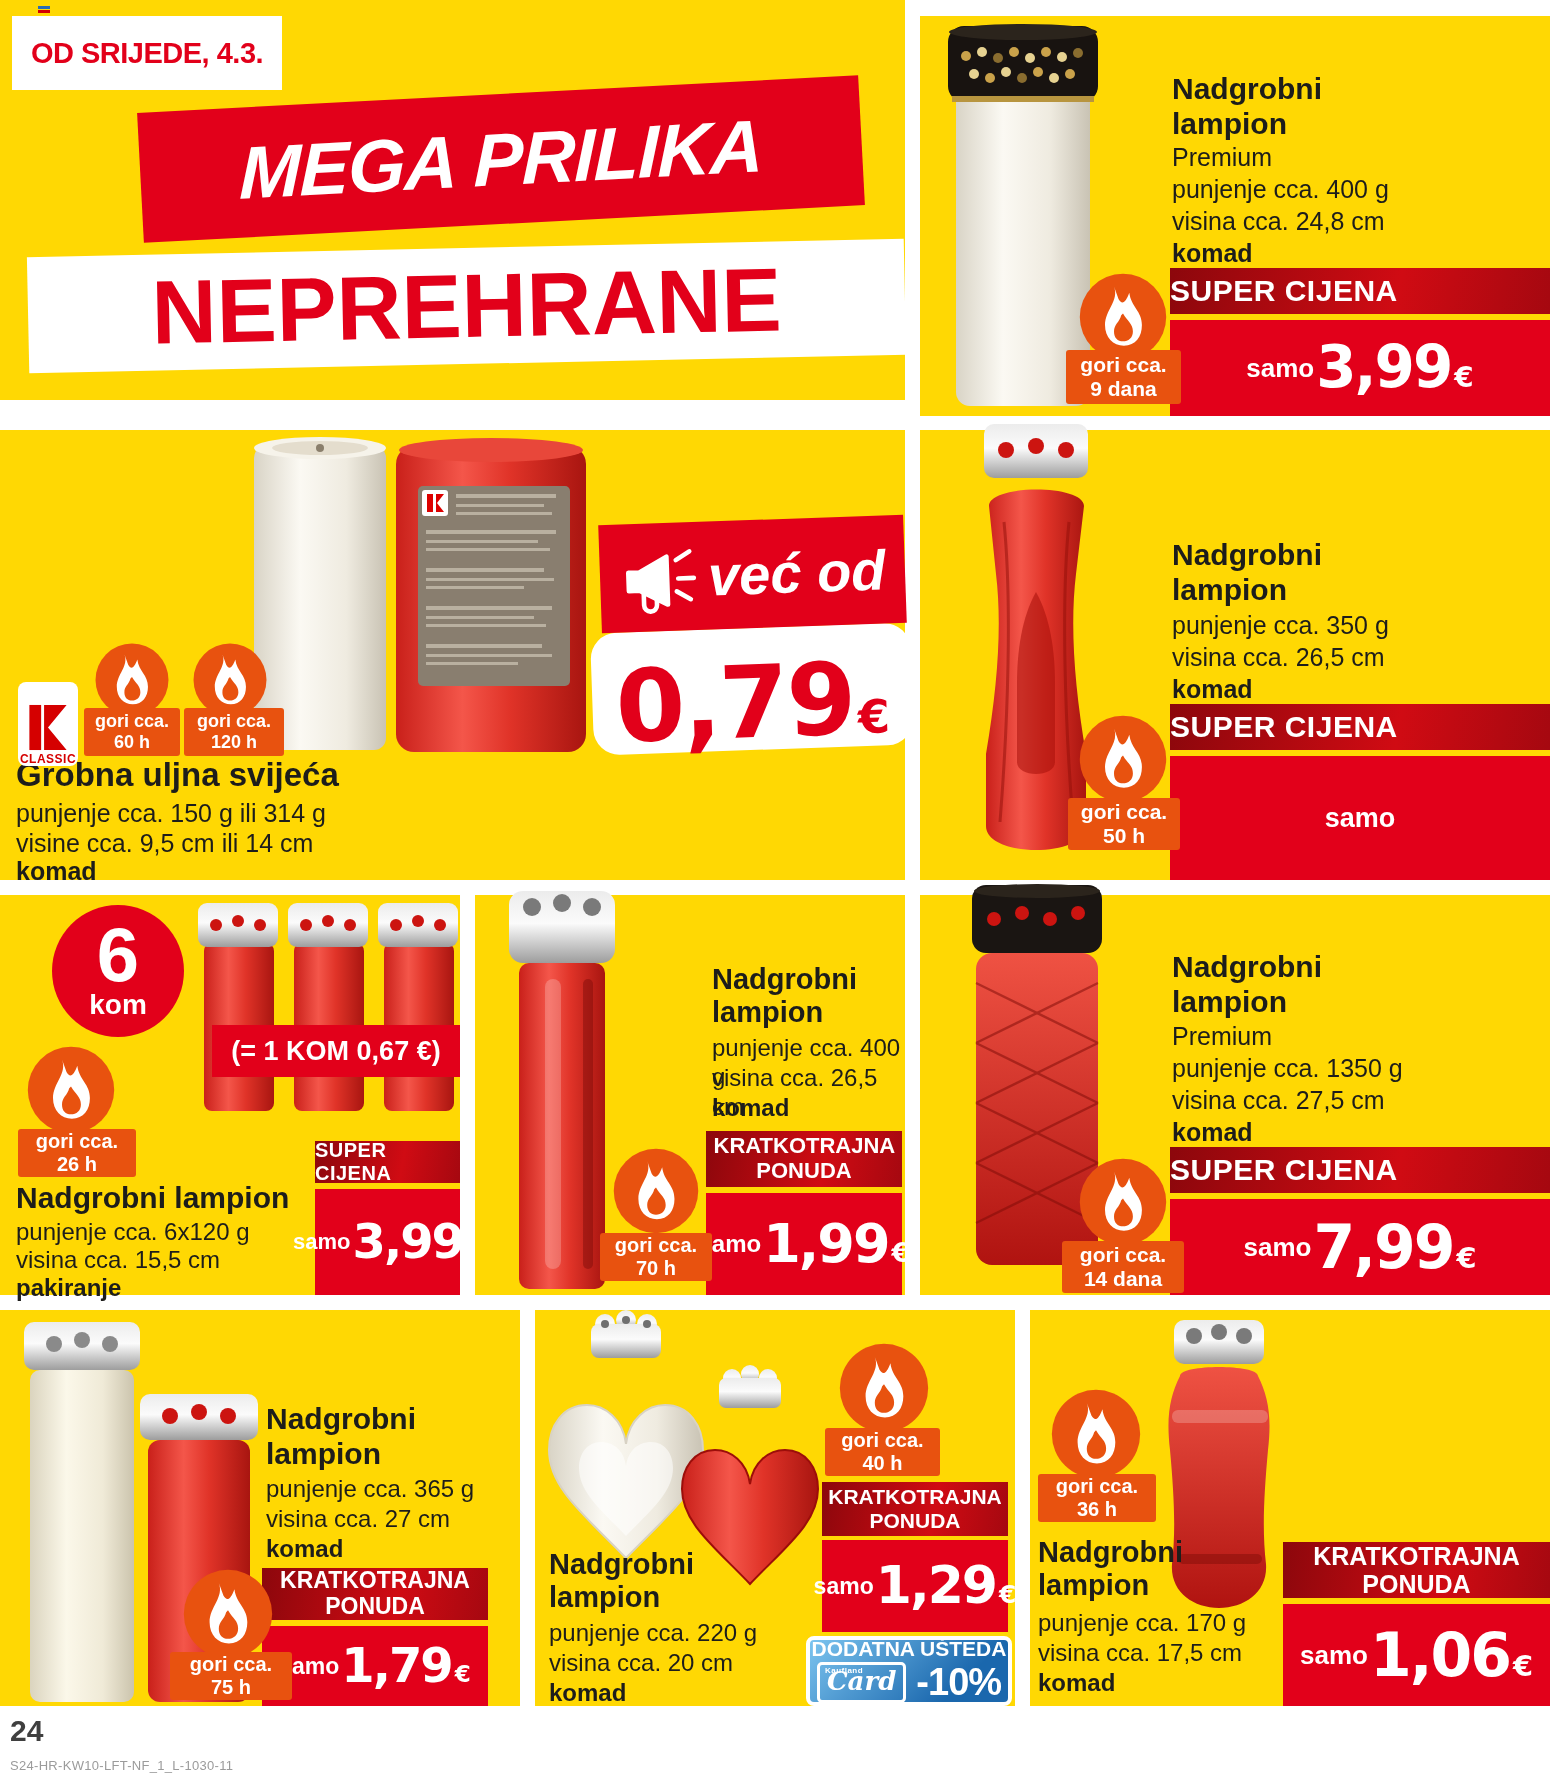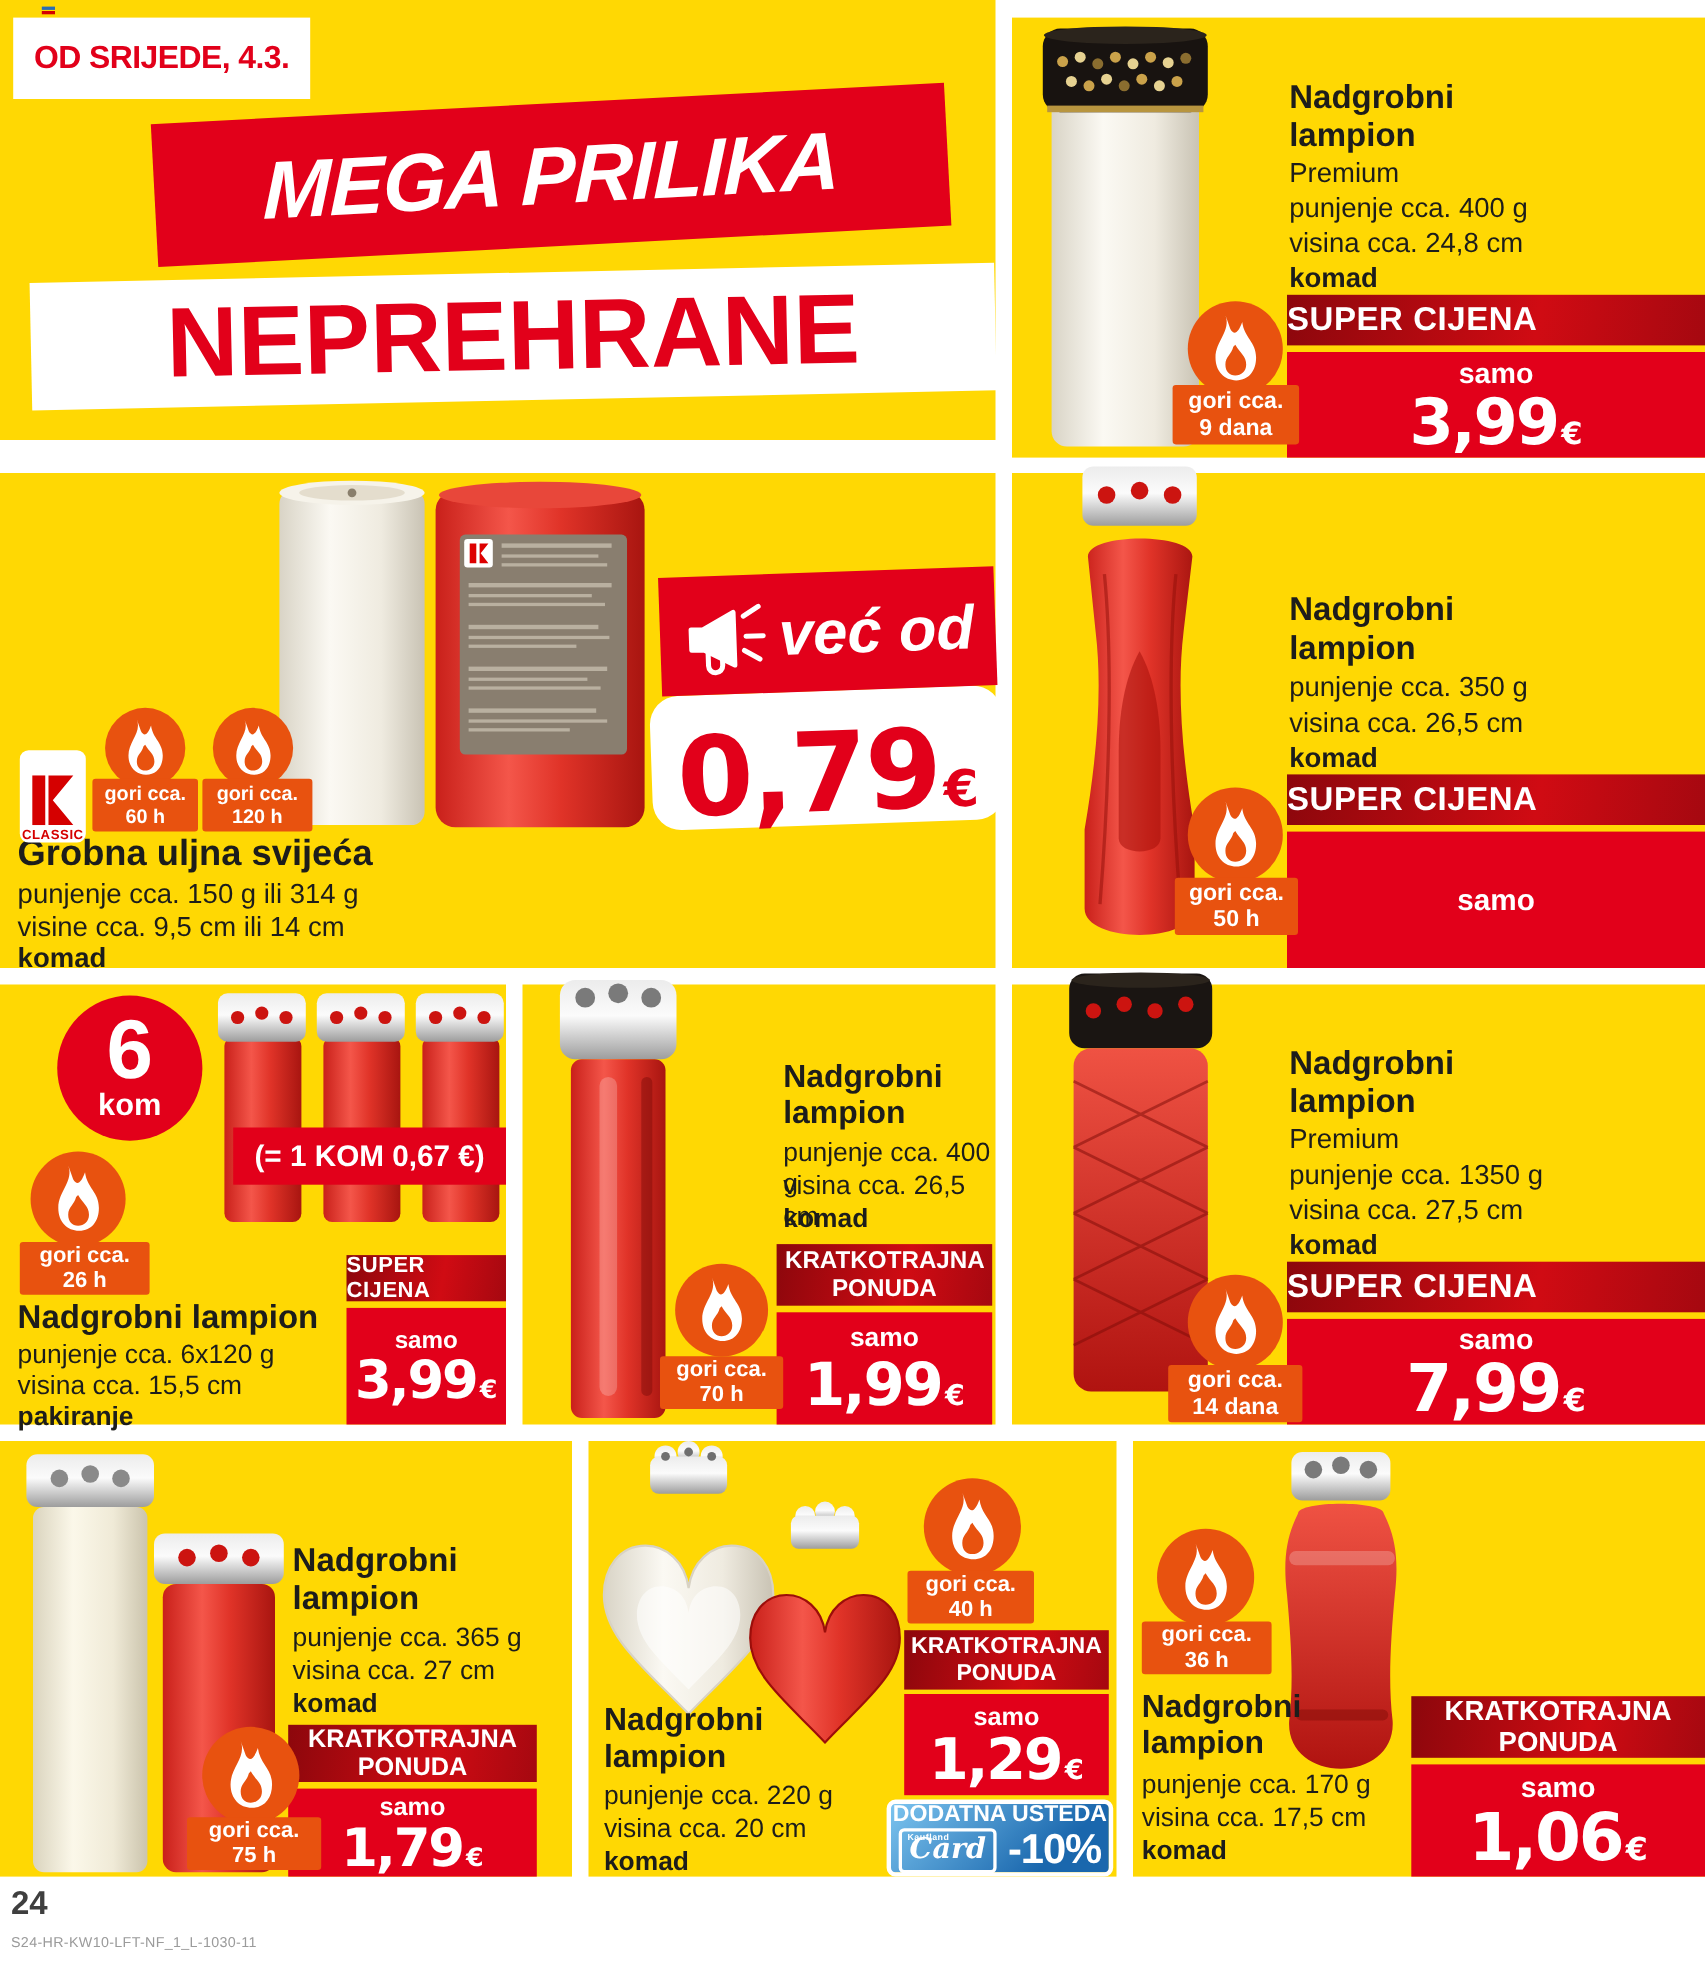--- a/index.html
+++ b/index.html
@@ -5,21 +5,21 @@
 *{margin:0;padding:0;box-sizing:border-box}
 body{font-family:"Liberation Sans",sans-serif;background:#fff}
 #page{position:relative;width:1550px;height:1792px;background:#fff;overflow:hidden}
 .tile{position:absolute;background:#FFD803}
 .abs{position:absolute}
 .pname{font-weight:700;color:#1d1d1b;font-size:30px;line-height:1.15}
 .pline{color:#1d1d1b;font-size:25px;line-height:1.22}
 .pbold{font-weight:700}
 .superband{background:linear-gradient(100deg,#8c070c,#d00b13 60%,#a50810);color:#fff;font-weight:700;display:flex;align-items:center;justify-content:flex-start;letter-spacing:.5px}
 .kratko{background:linear-gradient(100deg,#8c070c,#d00b13 60%,#a50810);color:#fff;font-weight:700;display:flex;align-items:center;justify-content:center;text-align:center;line-height:1.12}
-.pricebox{background:#E2001A;color:#fff;display:flex;flex-direction:column;align-items:center;justify-content:center;gap:2px}
+.pricebox{background:#E2001A;color:#fff;display:flex;flex-direction:row;align-items:center;justify-content:center;gap:2px}
 .samo{font-weight:700}
 .bigprice{font-family:"DejaVu Sans","Liberation Sans",sans-serif;font-weight:700;letter-spacing:-2px;line-height:.95;white-space:nowrap}
 .eur{font-size:.48em;letter-spacing:0;margin-left:3px}
 .gori{position:absolute;background:#E8520F;color:#fff;font-weight:700;text-align:left;display:flex;flex-direction:column;align-items:center;justify-content:center;line-height:1.15;font-size:21px;border-radius:3px;z-index:4}
 .flame{position:absolute;z-index:3}
 .regmark{position:absolute;left:38px;top:6px;width:12px;height:3px;background:#2a6db5}
 .regmark2{position:absolute;left:38px;top:10px;width:12px;height:3px;background:#d40000}
 .cardlogo{position:relative;border:3px solid #fff;border-radius:5px;padding:0 7px 2px 7px;color:#fff}
 .cardlogo .tiny{position:absolute;top:1px;left:5px;font-size:8px;font-weight:700;letter-spacing:.5px}
 .cardlogo .script{font-style:italic;font-family:"DejaVu Serif",serif;font-size:26px;font-weight:700;line-height:1.3}

